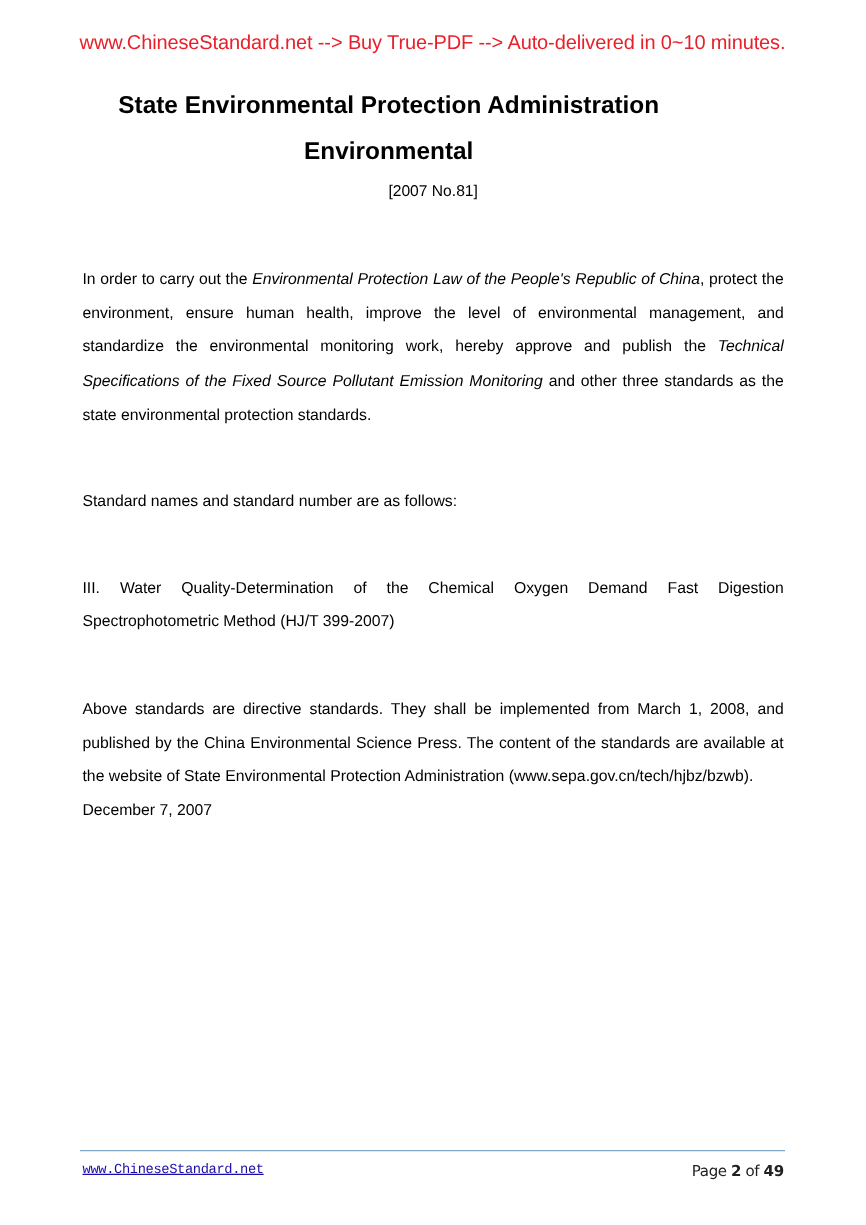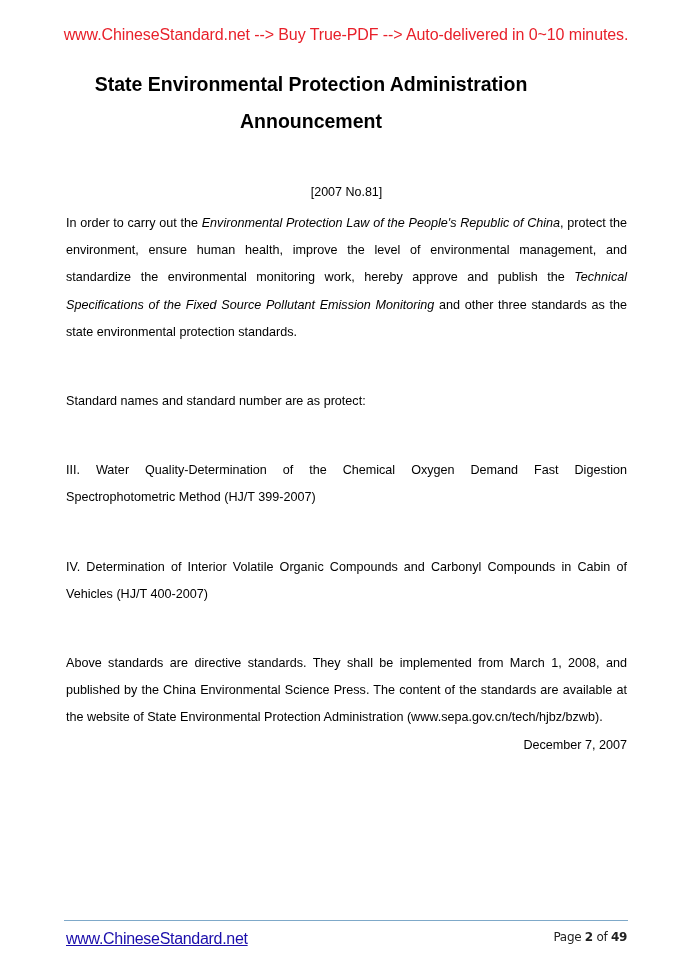--- a/index.html
+++ b/index.html
@@ -36,87 +36,84 @@
     }
     .doc-title.l1 { top: 73px; }
     .doc-title.l2 { top: 110px; }
     .doc-number {
       position: absolute;
       top: 146px;
       left: 0;
       width: 693px;
       text-align: center;
       font-size: 12.5px;
-      margin-top: 39px;
     }
     .body-text {
       position: absolute;
       top: 168px;
       left: 66px;
       width: 561px;
       font-size: 12.6px;
       line-height: 27.2px;
     }
     .body-text p {
       margin: 0;
       text-align: justify;
     }
     .body-text p.justify-last {
       text-align-last: left;
       margin-top: 42px;
     }
     .body-text p.date {
-      text-align: right;
     }
     .body-text em {
       font-style: italic;
     }
     .footer-rule {
       position: absolute;
       top: 920px;
       left: 64px;
       width: 564px;
       height: 0;
       border-top: 1px solid #7fa9c9;
     }
     .footer-link {
       position: absolute;
       top: 930px;
       left: 66px;
-      font-size: 16px;
+      font-size: 11px;
       color: #1a0dab;
       text-decoration: underline;
-      font-family: Liberation Sans, sans-serif;
+      font-family: Liberation Mono, monospace;
       letter-spacing: -0.3px;
     }
     .footer-page {
       position: absolute;
       top: 930px;
       right: 66px;
       font-size: 12px;
       color: #222222;
       font-family: "DejaVu Sans", sans-serif;
       letter-spacing: -0.3px;
       text-align: right;
     }
     .footer-page b { font-weight: bold; }
   </style>
 </head>
 <body>
 
 <div class="promo-banner">www.ChineseStandard.net --&gt; Buy True-PDF --&gt; Auto-delivered in 0~10 minutes.</div>
 
 <h1 class="doc-title l1">State Environmental Protection Administration</h1>
-<h1 class="doc-title l2">Announcement</h1>
+<h1 class="doc-title l2">Environmental</h1>
 <div class="doc-number">[2007 No.81]</div>
 
 <div class="body-text">
   <p class="justify-last"><span>In order to carry out the </span><em>Environmental Protection Law of the People's Republic of China</em><span>, protect the environment, ensure human health, improve the level of environmental management, and standardize the environmental monitoring work, hereby approve and publish the </span><em>Technical Specifications of the Fixed Source Pollutant Emission Monitoring</em><span> and other three standards as the state environmental protection standards.</span></p>
-  <p class="justify-last">Standard names and standard number are as protect:</p>
+  <p class="justify-last">Standard names and standard number are as follows:</p>
   <p class="justify-last">III. Water Quality-Determination of the Chemical Oxygen Demand Fast Digestion Spectrophotometric Method (HJ/T 399-2007)</p>
-  <p class="justify-last">IV. Determination of Interior Volatile Organic Compounds and Carbonyl Compounds in Cabin of Vehicles (HJ/T 400-2007)</p>
   <p class="justify-last">Above standards are directive standards. They shall be implemented from March 1, 2008, and published by the China Environmental Science Press. The content of the standards are available at the website of State Environmental Protection Administration (www.sepa.gov.cn/tech/hjbz/bzwb).</p>
   <p class="date">December 7, 2007</p>
 </div>
 
 <div class="footer-rule"></div>
 <a class="footer-link">www.ChineseStandard.net</a>
 <div class="footer-page"><span>Page </span><b>2</b><span> of </span><b>49</b></div>
 
 </body></html>

